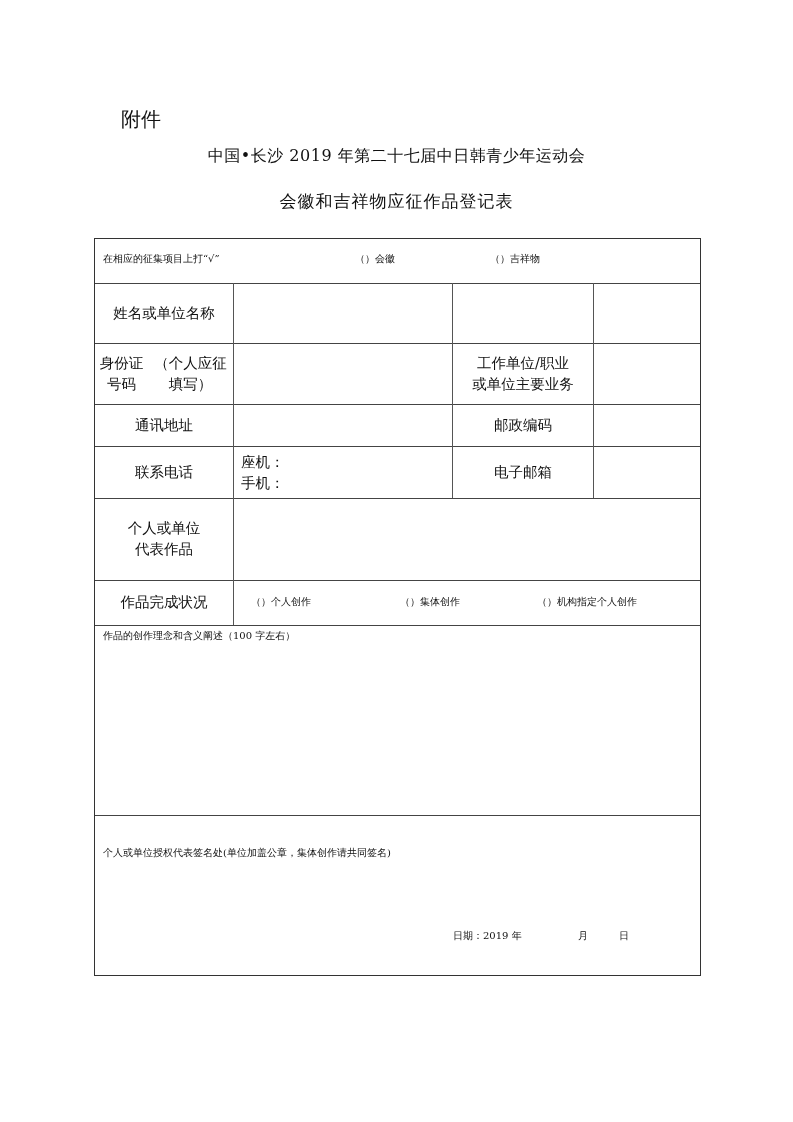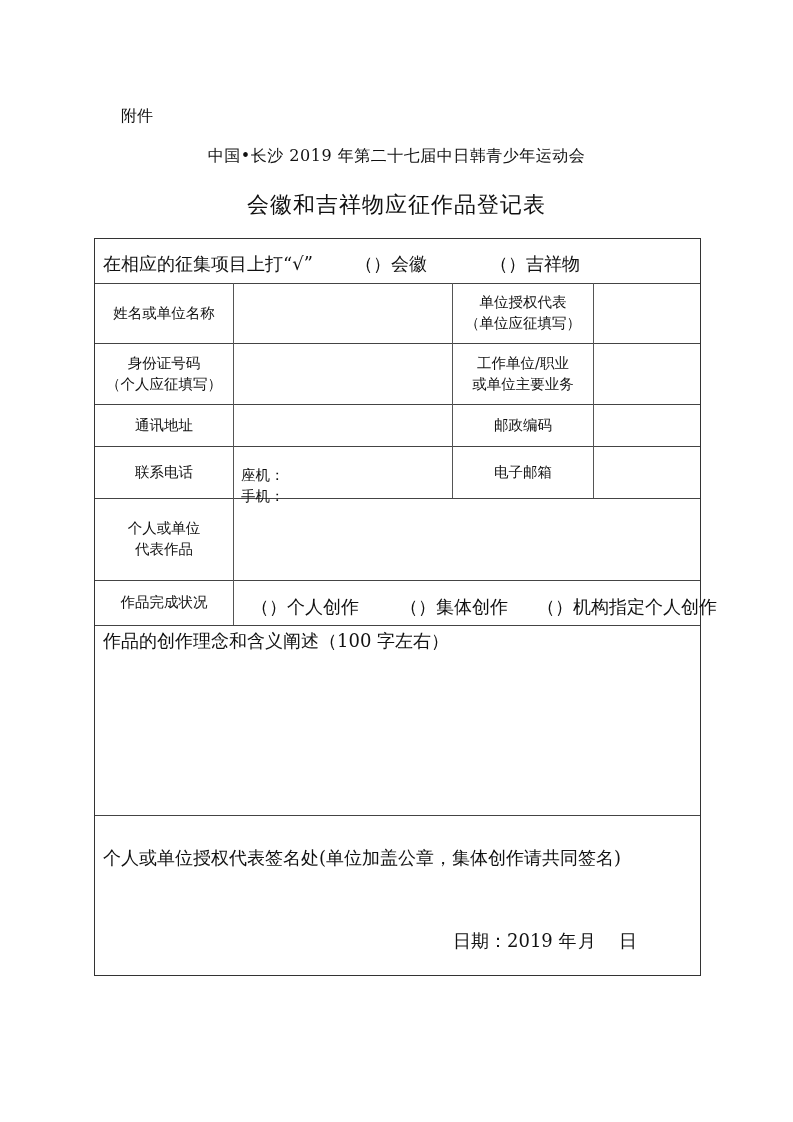--- a/index.html
+++ b/index.html
@@ -1,26 +1,26 @@
 <!DOCTYPE html>
 <html><head>
 <meta charset="utf-8">
 <style>
   html, body { margin:0; padding:0; background:#ffffff; }
   body { width:793px; height:1122px; position:relative; overflow:hidden;
          font-family: "DejaVu Serif", "Liberation Serif", serif; color:#111; }
-  .attach { position:absolute; left:121px; top:106px; font-size:16px; }
+  .attach { position:absolute; left:121px; top:106px; font-size:20px; }
   .title1 { position:absolute; left:0; width:793px; top:146px; text-align:center; font-size:16px; letter-spacing:0.5px; }
-  .title2 { position:absolute; left:0; width:793px; top:190px; text-align:center; font-size:22px; letter-spacing:1px; }
+  .title2 { position:absolute; left:0; width:793px; top:190px; text-align:center; font-size:17px; letter-spacing:1px; }
   .tbl { position:absolute; left:94px; top:238px; width:607px; height:738px; border:1.5px solid #333; box-sizing:border-box; }
   .hl { position:absolute; height:0; border-top:1.5px solid #444; }
   .vl { position:absolute; width:0; border-left:1.5px solid #555; }
   .cell { position:absolute; display:flex; align-items:center; justify-content:center; text-align:center; font-size:14.5px; line-height:21px; box-sizing:border-box; }
   .left { justify-content:flex-start; text-align:left; }
-  .txt { position:absolute; font-size:18px; white-space:pre; }
+  .txt { position:absolute; font-size:10px; white-space:pre; }
 </style>
 </head>
 <body>
 
 <div class="attach">附件</div>
 <div class="title1">中国•长沙 2019 年第二十七届中日韩青少年运动会</div>
 <div class="title2">会徽和吉祥物应征作品登记表</div>
 
 <div class="tbl">
 
@@ -36,44 +36,40 @@
   <div class="vl" style="left:138px;top:44px;height:342px;"></div>
   <div class="vl" style="left:357px;top:44px;height:215px;"></div>
   <div class="vl" style="left:498px;top:44px;height:215px;"></div>
 
   <div class="txt" style="left:8px;top:13px;">在相应的征集项目上打“√”</div>
   <div class="txt" style="left:260px;top:13px;">（）会徽</div>
   <div class="txt" style="left:395px;top:13px;">（）吉祥物</div>
 
   <div class="cell" style="left:0;top:44px;width:138px;height:60px;">姓名或单位名称</div>
   <div class="cell" style="left:139px;top:45px;width:218px;height:59px;"></div>
-  <div class="cell" style="left:358px;top:44px;width:140px;height:60px;flex-direction:column;">
-    <span>单位授权代表</span>
-    <span>（单位应征填写）</span>
-  </div>
   <div class="cell" style="left:499px;top:45px;width:106px;height:59px;"></div>
 
-  <div class="cell" style="left:0;top:104px;width:138px;height:61px;flex-direction:column;">
+  <div class="cell" style="left:0;top:104px;width:138px;height:61px;flex-direction:row;">
     <span>身份证号码</span>
     <span>（个人应征填写）</span>
   </div>
   <div class="cell" style="left:139px;top:105px;width:218px;height:60px;"></div>
   <div class="cell" style="left:358px;top:104px;width:140px;height:61px;flex-direction:column;">
     <span>工作单位/职业</span>
     <span>或单位主要业务</span>
   </div>
   <div class="cell" style="left:499px;top:105px;width:106px;height:60px;"></div>
 
   <div class="cell" style="left:0;top:165px;width:138px;height:42px;">通讯地址</div>
   <div class="cell" style="left:139px;top:166px;width:218px;height:41px;"></div>
   <div class="cell" style="left:358px;top:165px;width:140px;height:42px;">邮政编码</div>
   <div class="cell" style="left:499px;top:166px;width:106px;height:41px;"></div>
 
   <div class="cell" style="left:0;top:207px;width:138px;height:52px;">联系电话</div>
-  <div class="cell left" style="left:146px;top:208px;width:210px;height:51px;flex-direction:column;align-items:flex-start;justify-content:center;margin-top:13px;">
+  <div class="cell left" style="left:146px;top:208px;width:210px;height:51px;flex-direction:column;align-items:flex-start;justify-content:center;">
     <span>座机：</span>
     <span>手机：</span>
   </div>
   <div class="cell" style="left:358px;top:207px;width:140px;height:52px;">电子邮箱</div>
   <div class="cell" style="left:499px;top:208px;width:106px;height:51px;"></div>
 
   <div class="cell" style="left:0;top:259px;width:138px;height:82px;flex-direction:column;">
     <span>个人或单位</span>
     <span>代表作品</span>
   </div>

